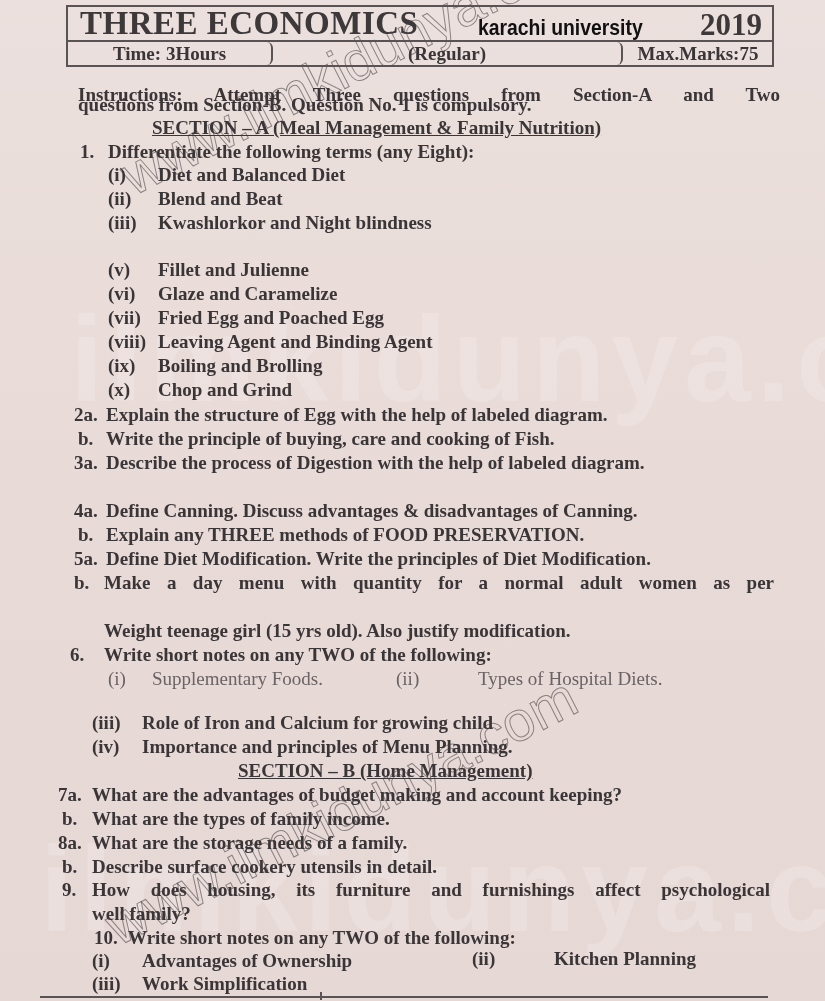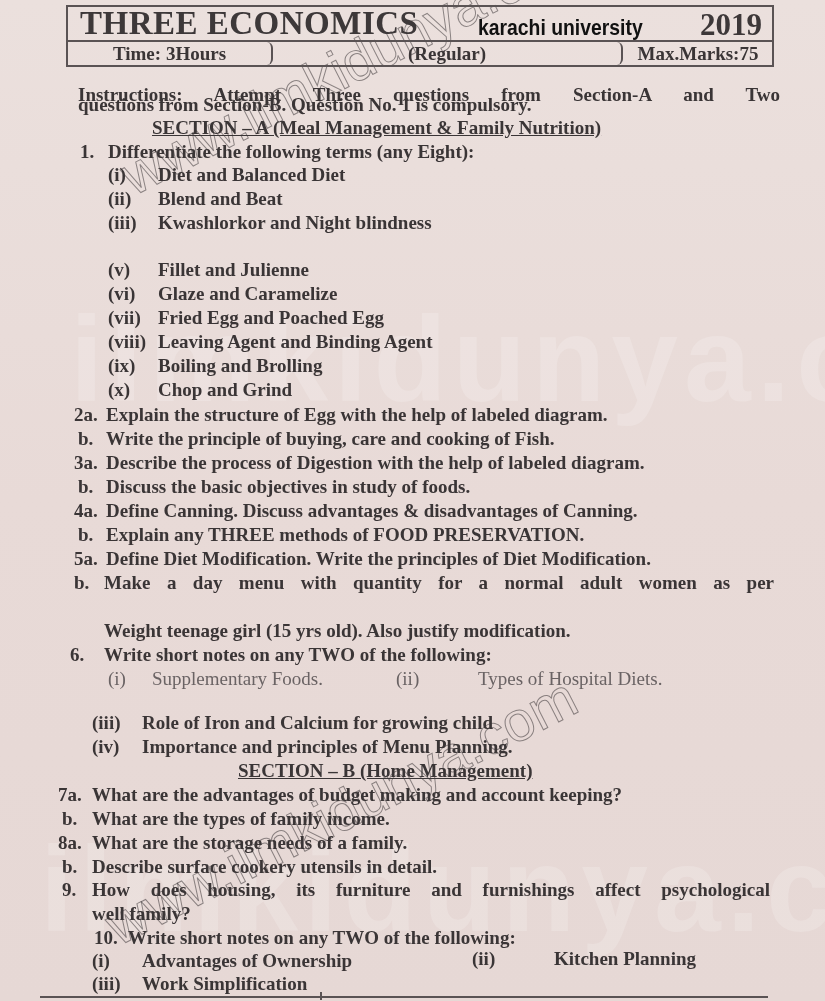--- a/index.html
+++ b/index.html
@@ -187,21 +187,20 @@
   <div class="line" style="left:108px; top:259px;"><span class="num" style="width:50px;">(v)</span><span>Fillet and Julienne</span></div>
   <div class="line" style="left:108px; top:283px;"><span class="num" style="width:50px;">(vi)</span><span>Glaze and Caramelize</span></div>
   <div class="line" style="left:108px; top:307px;"><span class="num" style="width:50px;">(vii)</span><span>Fried Egg and Poached Egg</span></div>
   <div class="line" style="left:108px; top:331px;"><span class="num" style="width:50px;">(viii)</span><span>Leaving Agent and Binding Agent</span></div>
   <div class="line" style="left:108px; top:355px;"><span class="num" style="width:50px;">(ix)</span><span>Boiling and Brolling</span></div>
   <div class="line" style="left:108px; top:379px;"><span class="num" style="width:50px;">(x)</span><span>Chop and Grind</span></div>
 
   <div class="line" style="left:74px; top:404px;"><span class="num" style="width:32px;">2a.</span><span>Explain the structure of Egg with the help of labeled diagram.</span></div>
   <div class="line" style="left:78px; top:428px;"><span class="num" style="width:28px;">b.</span><span>Write the principle of buying, care and cooking of Fish.</span></div>
   <div class="line" style="left:74px; top:452px;"><span class="num" style="width:32px;">3a.</span><span>Describe the process of Digestion with the help of labeled diagram.</span></div>
-  <div class="line" style="left:78px; top:476px;"><span class="num" style="width:28px;">b.</span><span>Discuss the basic objectives in study of foods.</span></div>
   <div class="line" style="left:74px; top:500px;"><span class="num" style="width:32px;">4a.</span><span>Define Canning. Discuss advantages &amp; disadvantages of Canning.</span></div>
   <div class="line" style="left:78px; top:524px;"><span class="num" style="width:28px;">b.</span><span>Explain any THREE methods of FOOD PRESERVATION.</span></div>
 
   <div class="line" style="left:74px; top:548px;"><span class="num" style="width:32px;">5a.</span><span>Define Diet Modification. Write the principles of Diet Modification.</span></div>
   <div class="line" style="left:74px; top:572px; width:700px;">
     <span class="num" style="width:30px;">b.</span><span class="just" style="display:inline-block; width:670px;">Make a day menu with quantity for a normal adult women as per</span>
   </div>
   <div class="line" style="left:104px; top:620px;">Weight teenage girl (15 yrs old). Also justify modification.</div>
 
   <div class="line" style="left:70px; top:644px;"><span class="num" style="width:34px;">6.</span><span>Write short notes on any TWO of the following:</span></div>

